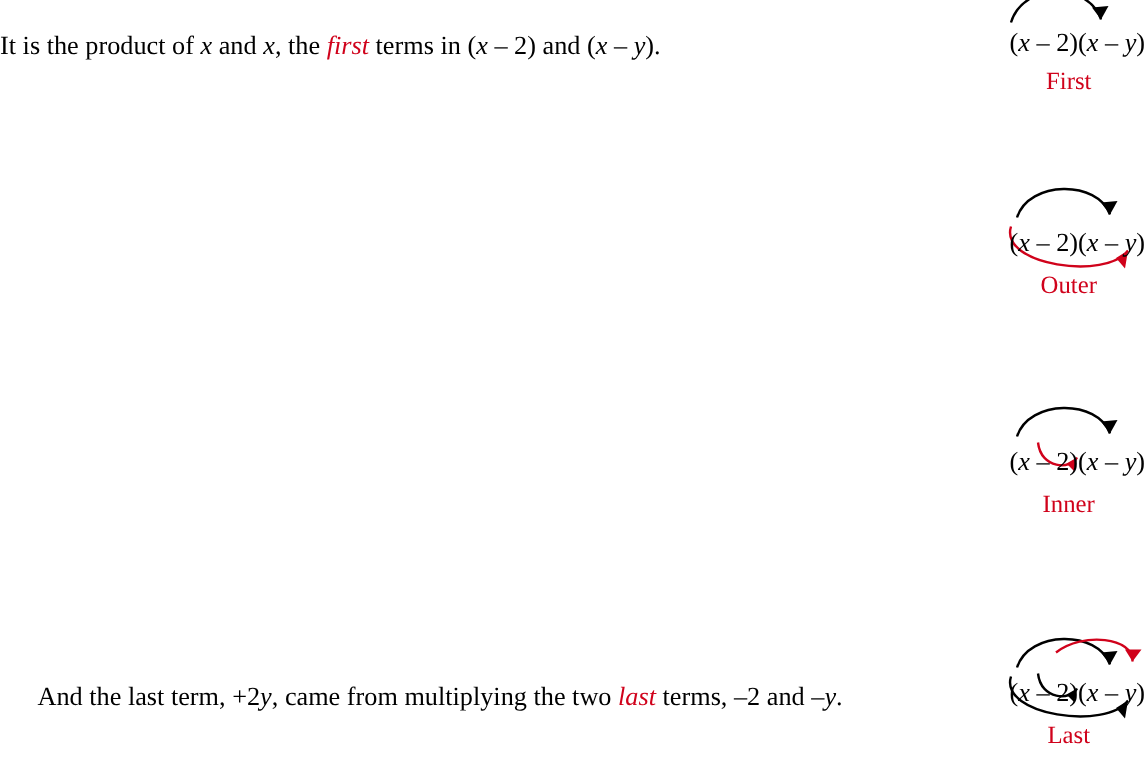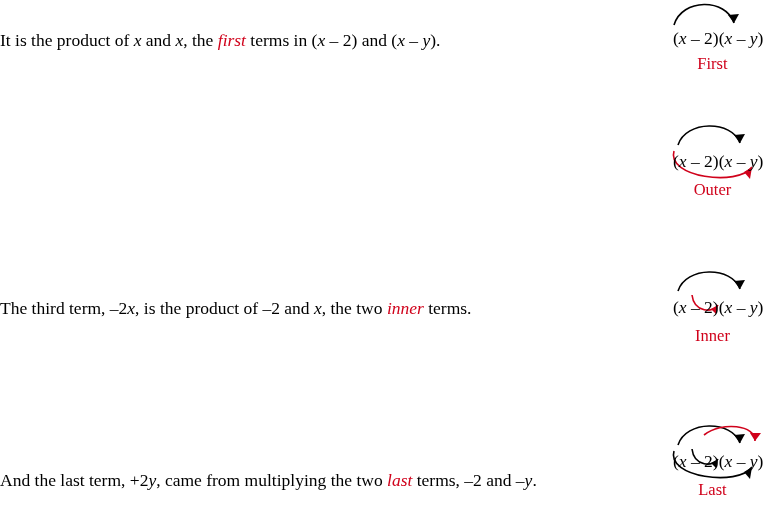--- a/index.html
+++ b/index.html
@@ -19,38 +19,38 @@
     position: relative;
     width: 765px;
     height: 522px;
   }
   .row {
     position: absolute;
     left: 0;
     width: 765px;
     height: 130px;
   }
-  .row-0 { top: 14px; font-family: Liberation Serif, serif; }
+  .row-0 { top: 4px; font-family: Liberation Serif, serif; }
   .row-1 { top: 137px; }
   .row-2 { top: 283px; }
   .row-3 { top: 437px; }
 
   .sentence {
     position: absolute;
     left: 0px;
     width: 660px;
     font-size: 17.5px;
     line-height: 22px;
     color: #000000;
     white-space: nowrap;
   }
   .sentence-0 { top: 15px; }
   .sentence-1 { top: 14px; }
   .sentence-2 { top: 14px; }
-  .sentence-3 { top: 32px; }
+  .sentence-3 { top: 16px; margin-left: 25px; }
 
   .it { font-style: italic; }
   .red-ital { color: #d0021b; font-style: italic; }
 
   .diagram {
     position: absolute;
     left: 660px;
     top: 0px;
     width: 105px;
     height: 130px;
@@ -115,21 +115,20 @@
         <path d="M 80 28 L 74 20 L 85 19 Z" fill="#000000"></path>
         <path d="M 14 36 C 6 62, 78 72, 92 52" fill="none" stroke="#d0021b" stroke-width="1.6"></path>
         <path d="M 92 52 L 84 57 L 90 64 Z" fill="#d0021b"></path>
       </svg>
       <div class="expr expr-1">(<span class="it">x</span> – 2)(<span class="it">x</span> – <span class="it">y</span>)</div>
       <div class="caption caption-1">Outer</div>
     </div>
   </div>
 
   <div class="row row-2">
-    <div class="sentence sentence-2">The third term, –2<span class="it">x</span>, is the product of –2 and <span class="it">x</span>, the two <span class="red-ital">inner</span> terms.</div>
     <div class="diagram">
       <svg class="arc-svg" viewBox="0 0 105 95">
         <path d="M 18 30 C 26 5, 72 5, 80 28" fill="none" stroke="#000000" stroke-width="1.6"></path>
         <path d="M 80 28 L 74 20 L 85 19 Z" fill="#000000"></path>
         <path d="M 32 34 C 34 52, 54 52, 58 44" fill="none" stroke="#d0021b" stroke-width="1.6"></path>
         <path d="M 58 44 L 51 48 L 56 53 Z" fill="#d0021b"></path>
       </svg>
       <div class="expr expr-2">(<span class="it">x</span> – 2)(<span class="it">x</span> – <span class="it">y</span>)</div>
       <div class="caption caption-2">Inner</div>
     </div>

